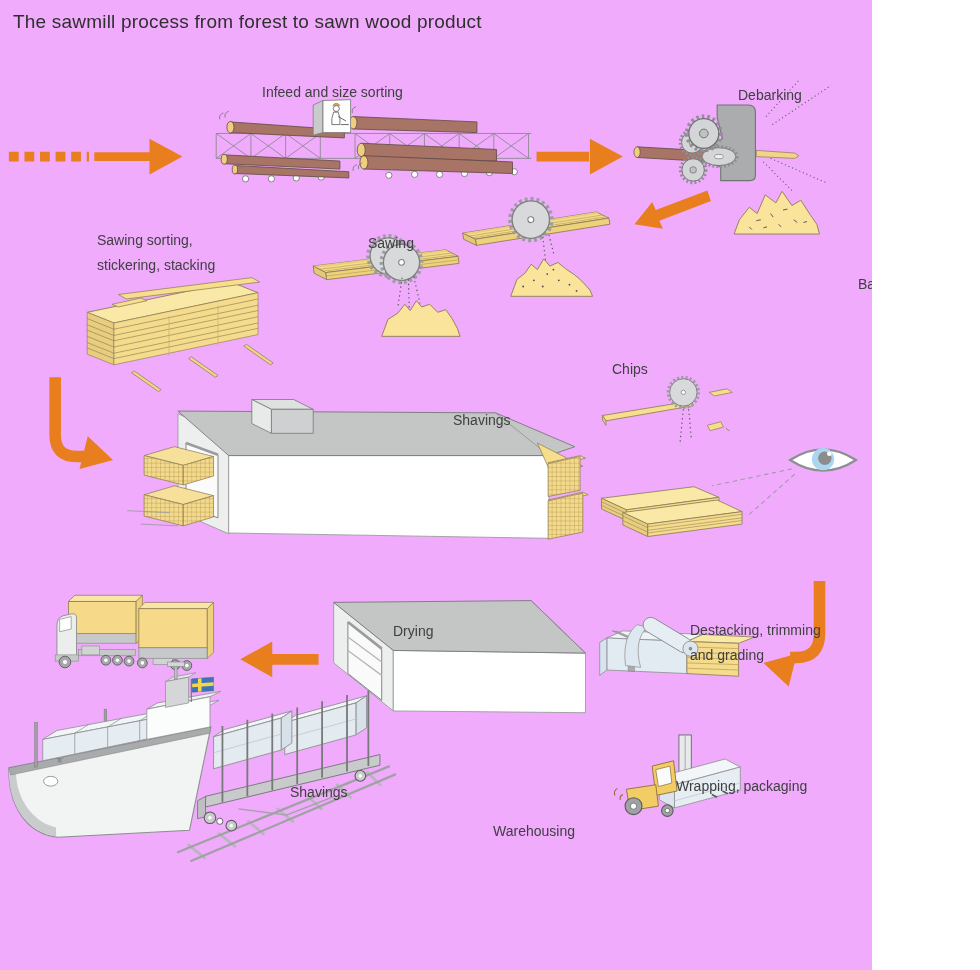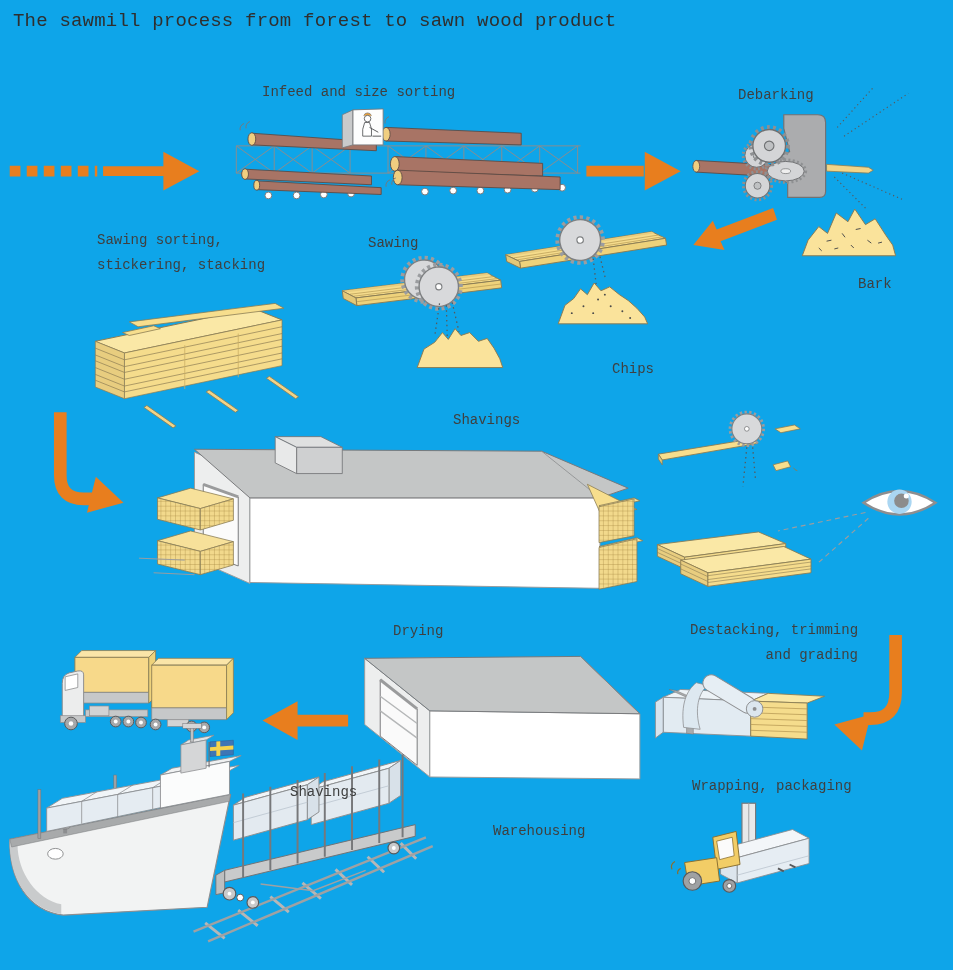--- a/index.html
+++ b/index.html
@@ -1,17 +1,17 @@
 <!DOCTYPE html>
 <html><head>
 <meta charset="utf-8">
 <style>
   html,body{margin:0;padding:0;background:#ffffff;}
-  .stage{position:relative;width:953px;height:970px;background:#0ea5e9;overflow:hidden;
-         font-family:Liberation Mono, monospace;}
+  .stage{position:relative;width:872px;height:970px;background:#f0abfc;overflow:hidden;
+         font-family:Liberation Sans, sans-serif;}
   .art{position:absolute;inset:0;}
   .label{position:absolute;color:#3F4040;font-size:14px;line-height:25px;white-space:nowrap;}
   .title{left:13px;top:9px;font-size:19px;color:#2F2F2F;letter-spacing:.2px;}
 </style>
 </head>
 <body>
 
 <div class="stage">
 
 <svg class="art" viewBox="0 0 980 970" xmlns="http://www.w3.org/2000/svg">
@@ -421,21 +421,21 @@
 <div class="label" style="left:738px;top:83px;">Debarking</div>
 <div class="label" style="left:858px;top:272px;">Bark</div>
 <div class="label" style="left:97px;top:228px;">
   <div>Sawing sorting,</div>
   <div>stickering, stacking</div>
 </div>
 <div class="label" style="left:368px;top:231px;">Sawing</div>
 <div class="label" style="left:453px;top:408px;">Shavings</div>
 <div class="label" style="left:612px;top:357px;">Chips</div>
 <div class="label" style="left:393px;top:619px;">Drying</div>
-<div class="label" style="left:690px;top:618px;text-align:right;">
+<div class="label" style="left:690px;top:618px;">
   <div>Destacking, trimming</div>
   <div>and grading</div>
 </div>
-<div class="label" style="left:692px;top:774px;text-align:center;">Wrapping, packaging</div>
+<div class="label" style="left:676px;top:774px;text-align:center;">Wrapping, packaging</div>
 <div class="label" style="left:493px;top:819px;">Warehousing</div>
 <div class="label" style="left:290px;top:780px;">Shavings</div>
 
 </div>
 
 </body></html>

